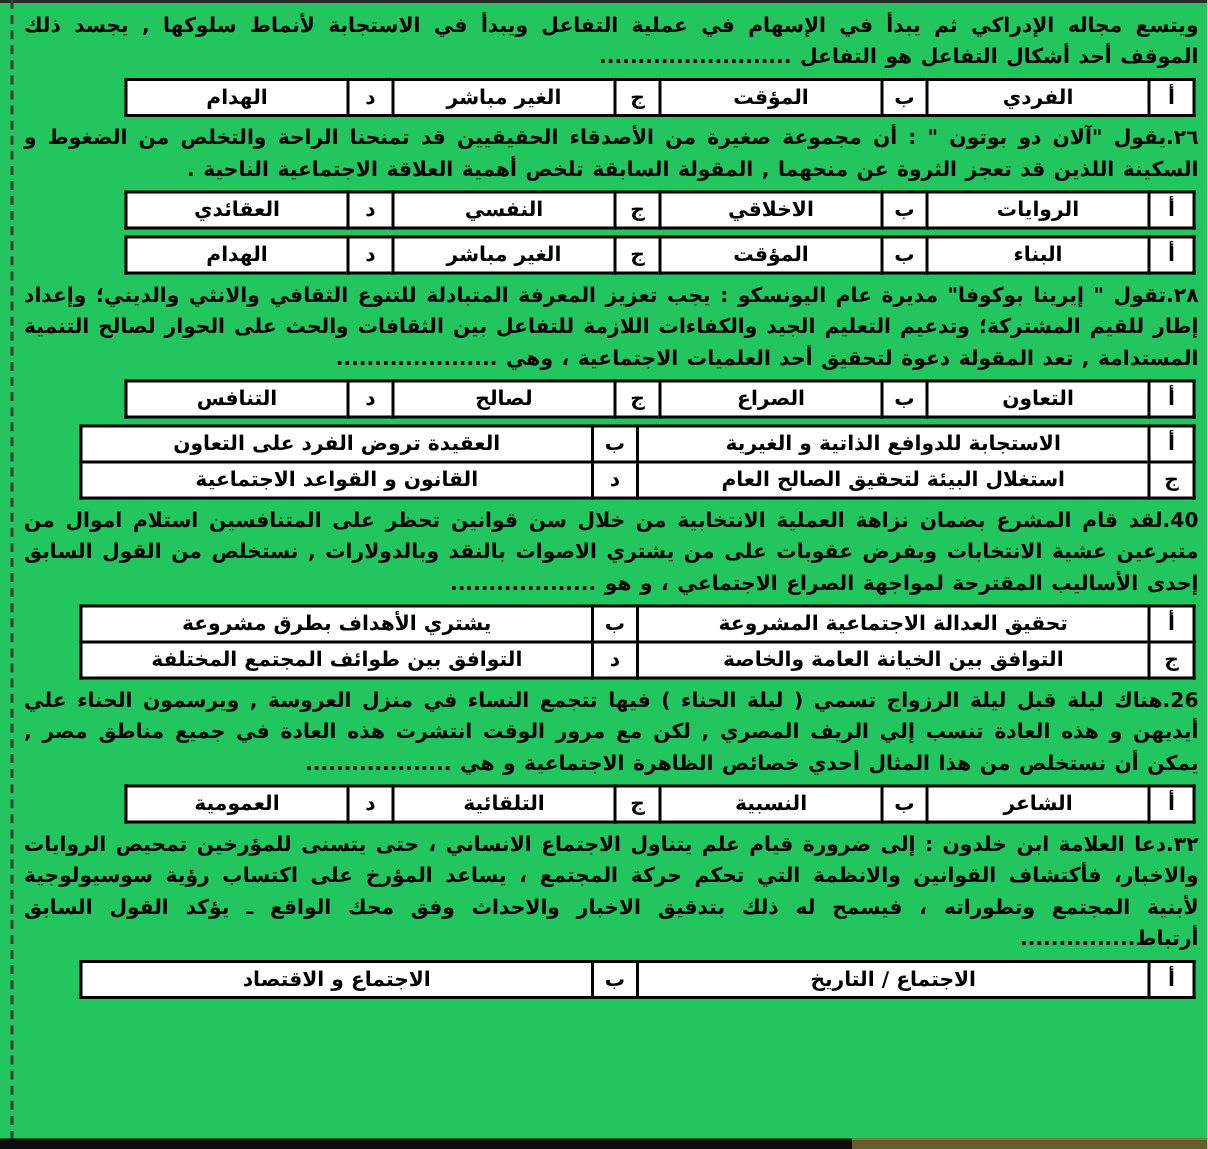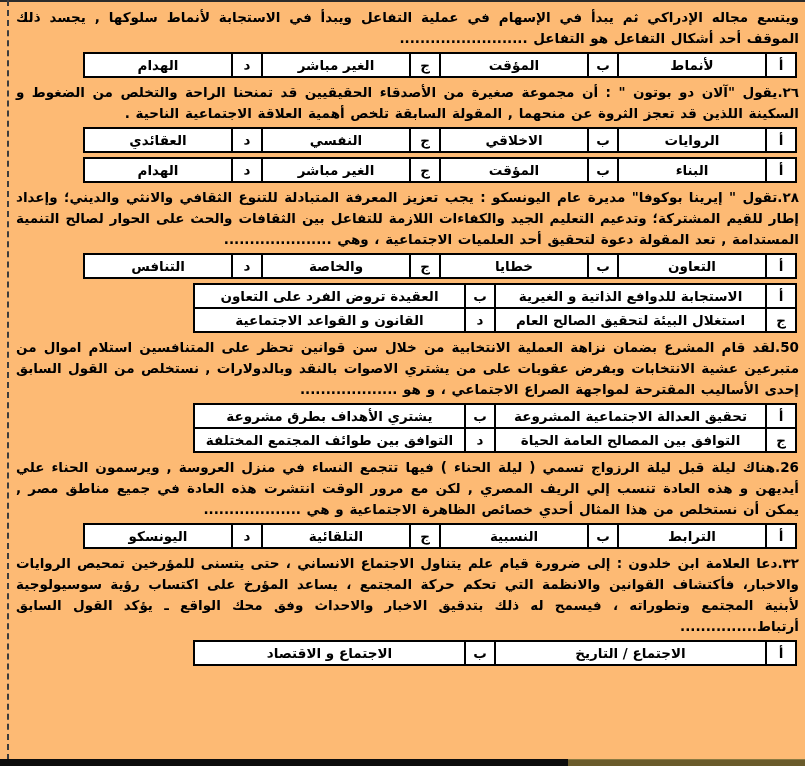--- a/index.html
+++ b/index.html
@@ -1,20 +1,20 @@
 <!DOCTYPE html>
 <html lang="ar" dir="rtl"><head>
 <meta charset="utf-8">
 <style>
   * { margin: 0; padding: 0; box-sizing: border-box; }
   html, body { width: 805px; height: 766px; overflow: hidden; background: #ffffff; }
   .page {
     position: relative;
     width: 805px; height: 766px;
-    background: #fdba74;
+    background: #22c55e;
     font-family: "DejaVu Sans", sans-serif;
     direction: rtl;
     overflow: hidden;
   }
   .topline {
     position: absolute; top: 0; left: 0; right: 0; height: 2px;
     background: #2b2b2b; z-index: 3;
   }
   .leftdash {
     position: absolute; top: 0; bottom: 6px; left: 7px; width: 0;
@@ -45,21 +45,21 @@
     font-weight: bold;
     text-align: center;
     vertical-align: middle;
     height: 24px;
     padding: 1px 4px;
     background: #fff;
     margin-top: 29px;
   }
   table.opts td.lt  { width: 30px; }
   table.opts4 td.op { width: 148px; }
-  table.opts2 td.op { width: 271px; }
+  table.opts2 td.op { width: 341px; }
   .bottombar {
     position: absolute; bottom: 0; left: 0; right: 0; height: 7px;
     display: flex; z-index: 4;
   }
   .bottombar .seg-olive { width: 237px; background: #6a5b2a; border-top: 1px solid #8a7a42; }
   .bottombar .seg-dark  { flex: 1; background: #0d0d0d; }
 </style>
 </head>
 <body>
 
@@ -68,21 +68,21 @@
   <div class="leftdash"></div>
 
   <div class="content">
 
     <p class="para">ويتسع مجاله الإدراكي ثم يبدأ في الإسهام في عملية التفاعل ويبدأ في الاستجابة لأنماط سلوكها , يجسد ذلك الموقف أحد أشكال التفاعل هو التفاعل .........................</p>
 
     <table class="opts opts4">
       <tbody>
           <tr>
         <td class="lt">أ</td>
-        <td class="op">لأنماط</td>
+        <td class="op">الفردي</td>
         <td class="lt">ب</td>
         <td class="op">المؤقت</td>
         <td class="lt">ج</td>
         <td class="op">الغير مباشر</td>
         <td class="lt">د</td>
         <td class="op">الهدام</td>
       </tr>
     </tbody>
       </table>
 
@@ -120,23 +120,23 @@
       </table>
 
     <p class="para">٢٨.تقول " إيرينا بوكوفا" مديرة عام اليونسكو : يجب تعزيز المعرفة المتبادلة للتنوع الثقافي والانثي والديني؛ وإعداد إطار للقيم المشتركة؛ وتدعيم التعليم الجيد والكفاءات اللازمة للتفاعل بين الثقافات والحث على الحوار لصالح التنمية المستدامة , تعد المقولة دعوة لتحقيق أحد العلميات الاجتماعية ، وهي .....................</p>
 
     <table class="opts opts4">
       <tbody>
           <tr>
         <td class="lt">أ</td>
         <td class="op">التعاون</td>
         <td class="lt">ب</td>
-        <td class="op">خطايا</td>
-        <td class="lt">ج</td>
-        <td class="op">والخاصة</td>
+        <td class="op">الصراع</td>
+        <td class="lt">ج</td>
+        <td class="op">لصالح</td>
         <td class="lt">د</td>
         <td class="op">التنافس</td>
       </tr>
     </tbody>
       </table>
 
 
     <table class="opts opts2">
       <tbody>
           <tr>
@@ -147,52 +147,52 @@
       </tr>
       <tr>
         <td class="lt">ج</td>
         <td class="op">استغلال البيئة لتحقيق الصالح العام</td>
         <td class="lt">د</td>
         <td class="op">القانون و القواعد الاجتماعية</td>
       </tr>
     </tbody>
       </table>
 
-    <p class="para">50.لقد قام المشرع بضمان نزاهة العملية الانتخابية من خلال سن قوانين تحظر على المتنافسين استلام اموال من متبرعين عشية الانتخابات وبفرض عقوبات على من يشتري الاصوات بالنقد وبالدولارات , نستخلص من القول السابق إحدى الأساليب المقترحة لمواجهة الصراع الاجتماعي ، و هو ...................</p>
+    <p class="para">40.لقد قام المشرع بضمان نزاهة العملية الانتخابية من خلال سن قوانين تحظر على المتنافسين استلام اموال من متبرعين عشية الانتخابات وبفرض عقوبات على من يشتري الاصوات بالنقد وبالدولارات , نستخلص من القول السابق إحدى الأساليب المقترحة لمواجهة الصراع الاجتماعي ، و هو ...................</p>
 
     <table class="opts opts2">
       <tbody>
           <tr>
         <td class="lt">أ</td>
         <td class="op">تحقيق العدالة الاجتماعية المشروعة</td>
         <td class="lt">ب</td>
         <td class="op">يشتري الأهداف بطرق مشروعة</td>
       </tr>
       <tr>
         <td class="lt">ج</td>
-        <td class="op">التوافق بين المصالح العامة الحياة</td>
+        <td class="op">التوافق بين الخيانة العامة والخاصة</td>
         <td class="lt">د</td>
         <td class="op">التوافق بين طوائف المجتمع المختلفة</td>
       </tr>
     </tbody>
       </table>
 
     <p class="para">26.هناك ليلة قبل ليلة الرزواج تسمي ( ليلة الحناء ) فيها تتجمع النساء في منزل العروسة , ويرسمون الحناء علي أيديهن و هذه العادة تنسب إلي الريف المصري , لكن مع مرور الوقت انتشرت هذه العادة في جميع مناطق مصر , يمكن أن نستخلص من هذا المثال أحدي خصائص الظاهرة الاجتماعية و هي ...................</p>
 
     <table class="opts opts4">
       <tbody>
           <tr>
         <td class="lt">أ</td>
-        <td class="op">الترابط</td>
+        <td class="op">الشاعر</td>
         <td class="lt">ب</td>
         <td class="op">النسبية</td>
         <td class="lt">ج</td>
         <td class="op">التلقائية</td>
         <td class="lt">د</td>
-        <td class="op">اليونسكو</td>
+        <td class="op">العمومية</td>
       </tr>
     </tbody>
       </table>
 
     <p class="para">٣٢.دعا العلامة ابن خلدون : إلى ضرورة قيام علم يتناول الاجتماع الانساني ، حتى يتسنى للمؤرخين تمحيص الروايات والاخبار، فأكتشاف القوانين والانظمة التي تحكم حركة المجتمع ، يساعد المؤرخ على اكتساب رؤية سوسيولوجية لأبنية المجتمع وتطوراته ، فيسمح له ذلك بتدقيق الاخبار والاحداث وفق محك الواقع ـ يؤكد القول السابق أرتباط...............</p>
 
     <table class="opts opts2">
       <tbody>
           <tr>
         <td class="lt">أ</td>

